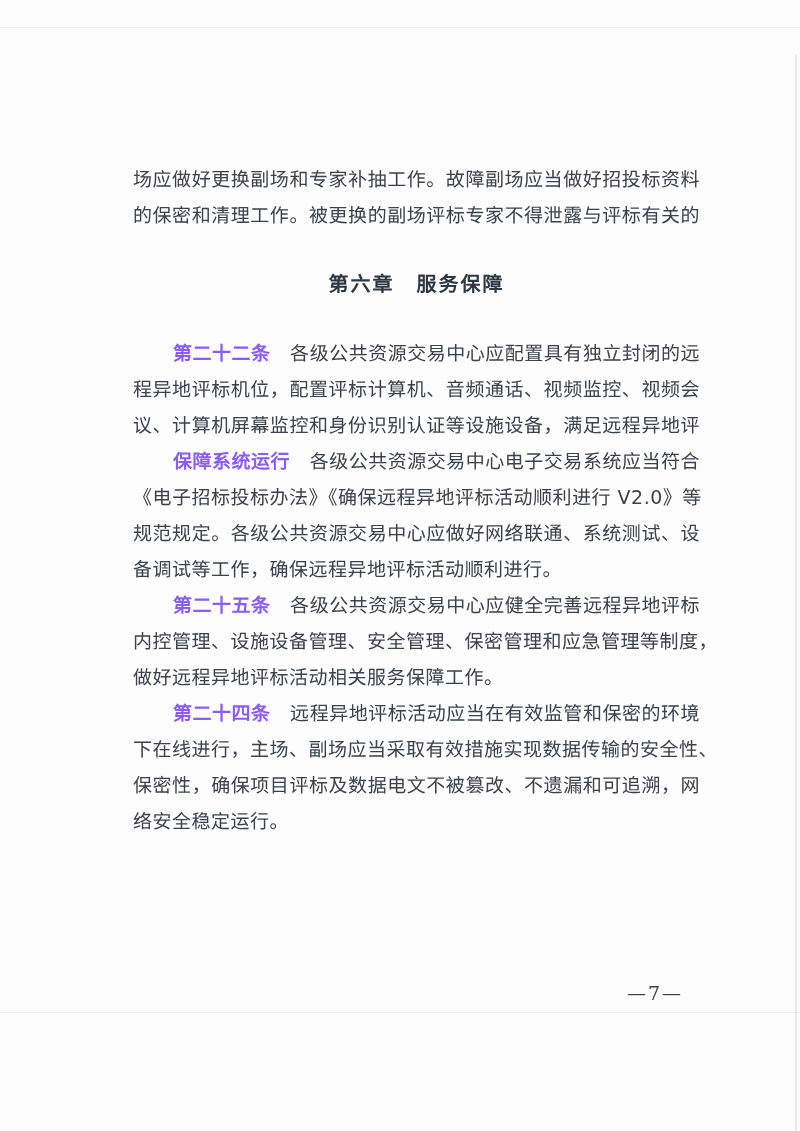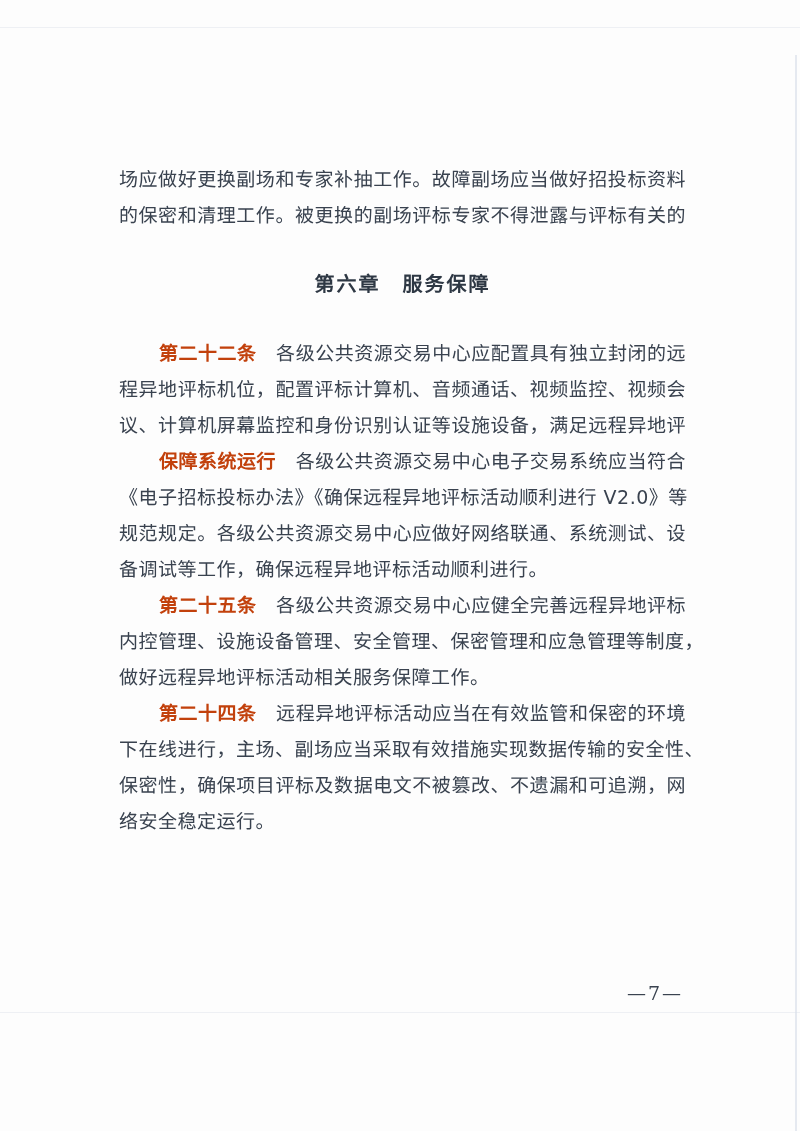--- a/index.html
+++ b/index.html
@@ -36,21 +36,21 @@
   .scan-streak-bottom {
     position: absolute;
     left: 0;
     right: 0;
     top: 1012px;
     height: 1px;
     background: #eef0f4;
   }
   .textblock {
     position: absolute;
-    left: 119px;
+    left: 133px;
     top: 161px;
     width: 567px;
     color: #39424f;
     font-size: 19px;
     line-height: 36px;
     letter-spacing: 0.5px;
   }
   .para { margin: 0; }
   .line {
     height: 36px;
@@ -58,21 +58,21 @@
     text-align-last: justify;
     white-space: nowrap;
   }
   .line.left {
     text-align: left;
     text-align-last: left;
   }
   .line.indent { text-indent: 40px; }
   .lead {
     font-weight: bold;
-    color: #c2410c;
+    color: #8b5cf6;
   }
   .heading {
     height: 36px;
     line-height: 36px;
     margin: 33px 0 33px 0;
     text-align: center;
     font-weight: bold;
     font-size: 20px;
     color: #2e3844;
     letter-spacing: 2px;

